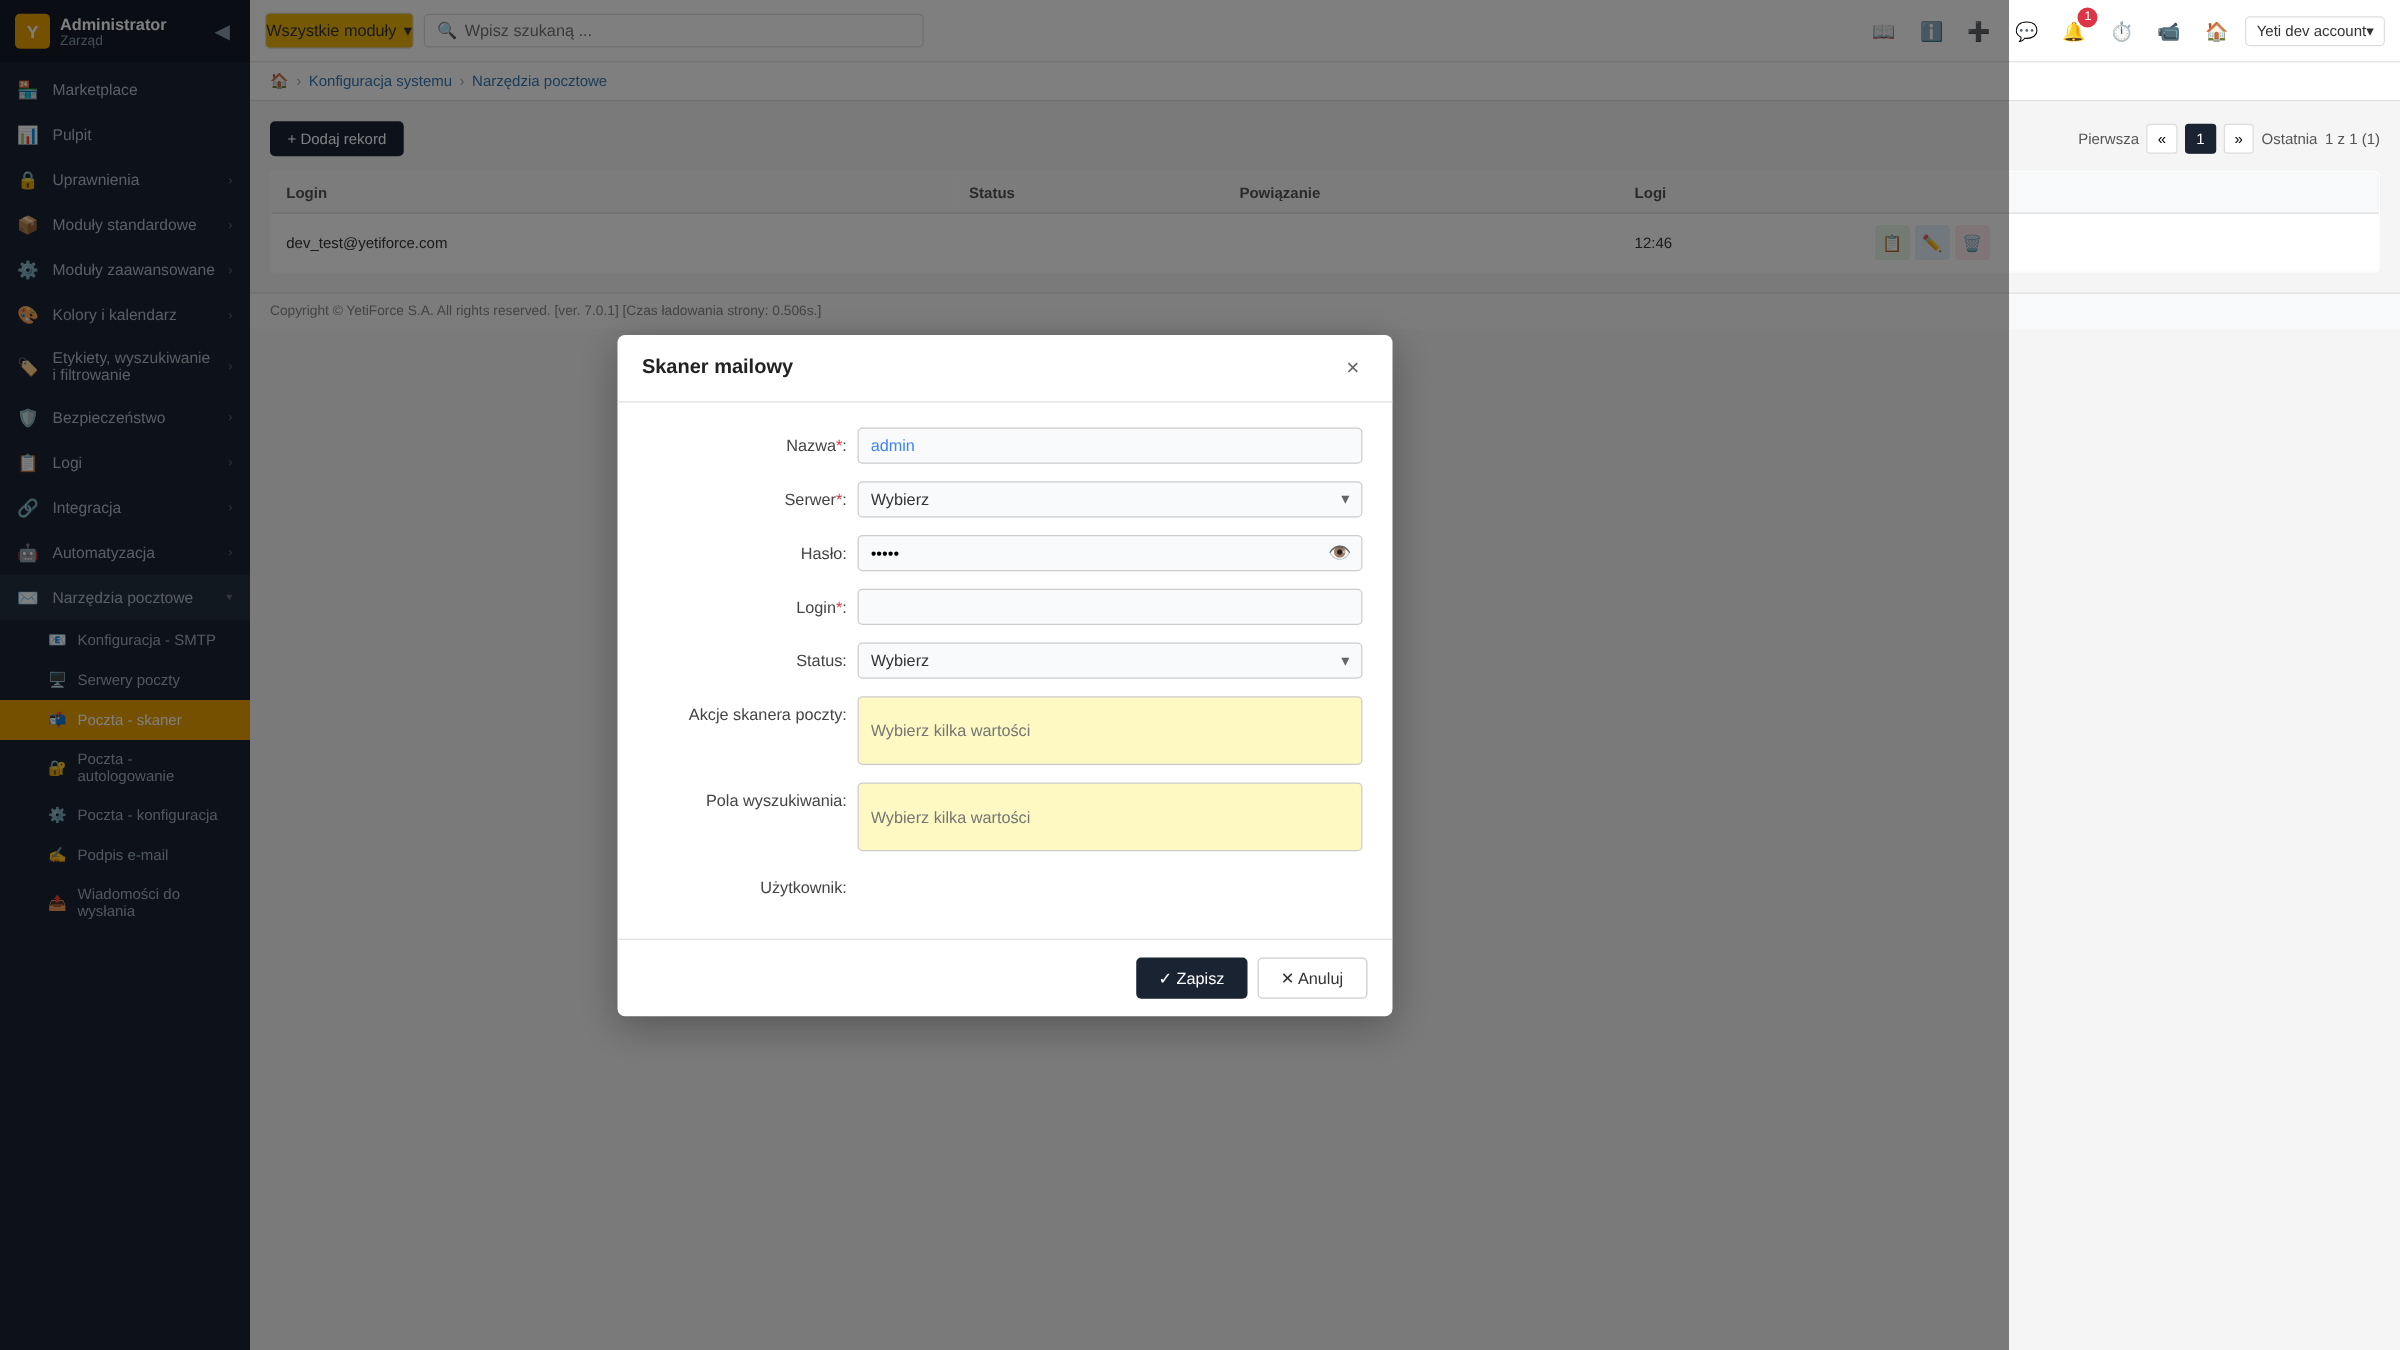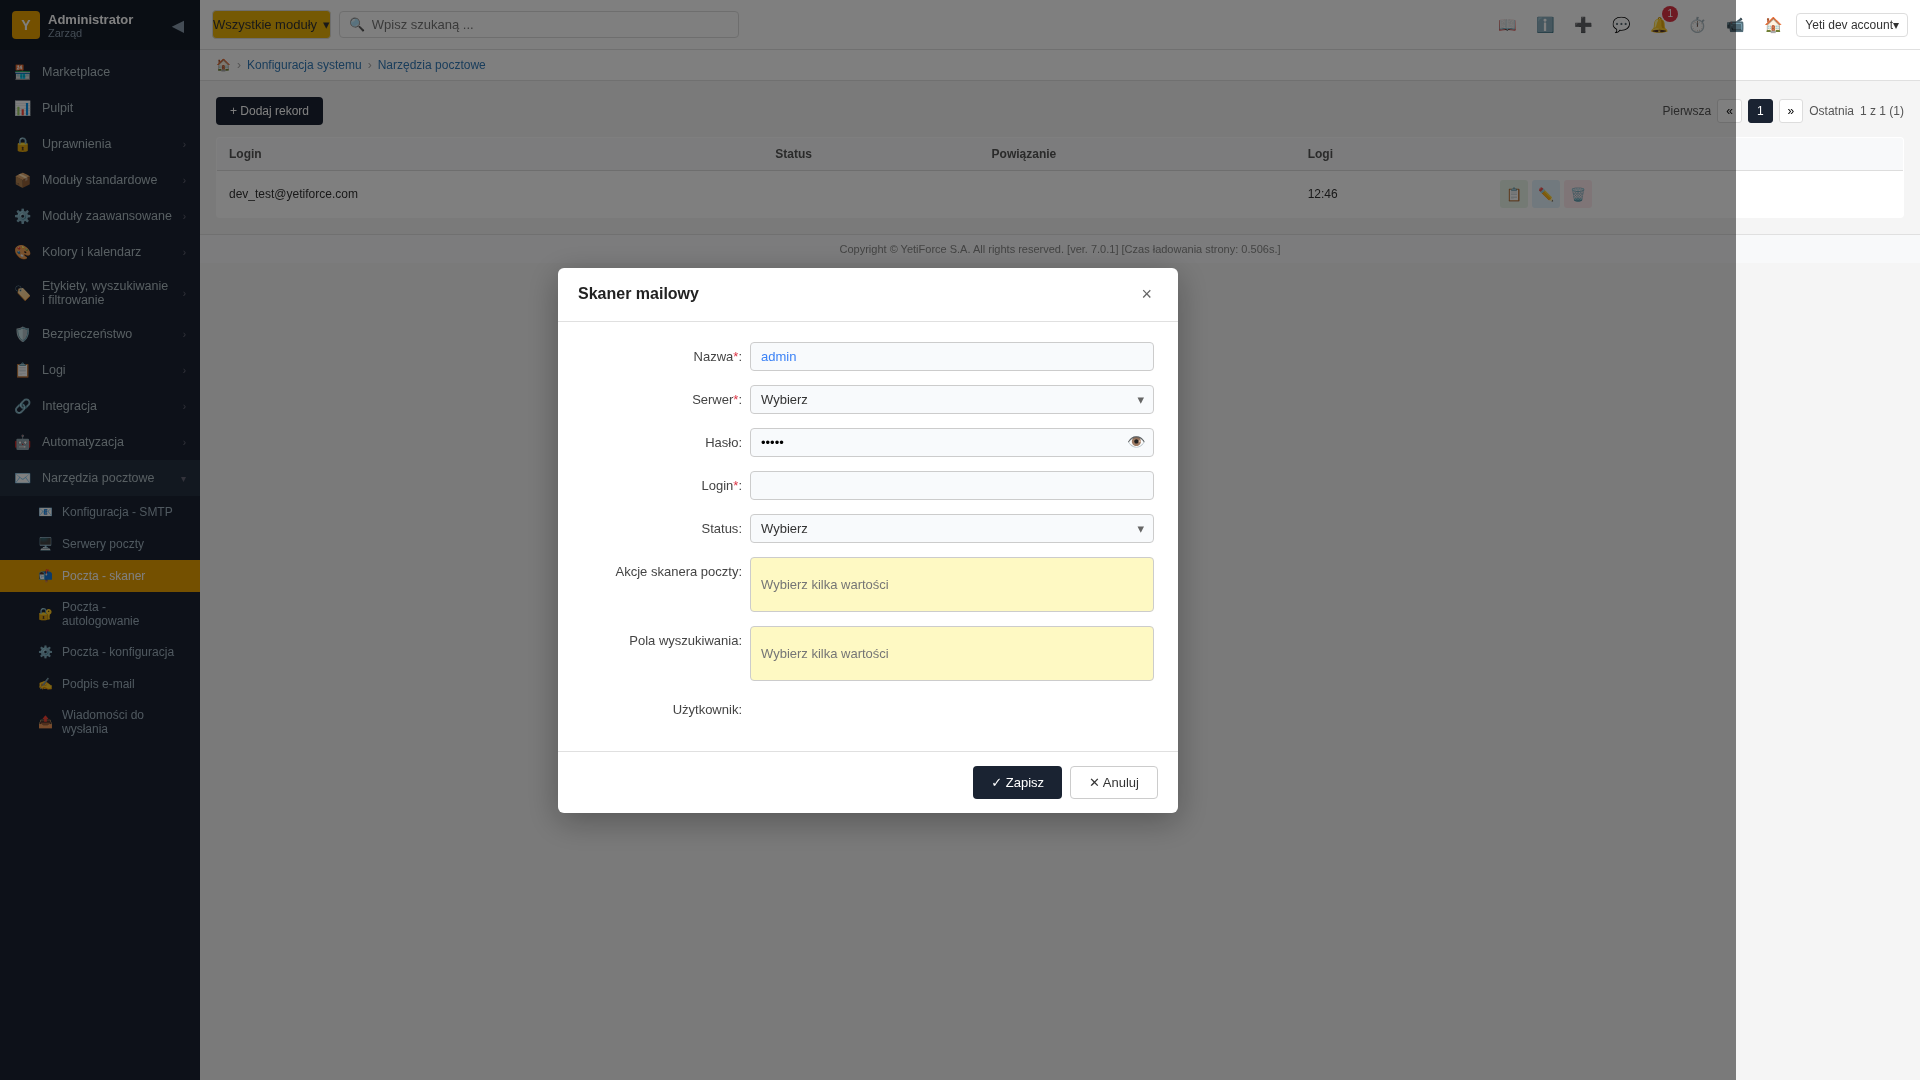--- a/index.html
+++ b/index.html
@@ -52,24 +52,24 @@
     .data-table { width: 100%; border-collapse: collapse; background: white; border-radius: 4px; overflow: hidden; border: 1px solid #e0e0e0; }
     .data-table th { background: #f8f9fa; padding: 9px 12px; text-align: left; font-weight: 600; font-size: 12px; color: #555; border-bottom: 1px solid #ddd; }
     .data-table td { padding: 9px 12px; border-bottom: 1px solid #f0f0f0; font-size: 12px; color: #333; }
     .action-btns { display: flex; gap: 4px; }
     .action-btn { width: 28px; height: 28px; display: flex; align-items: center; justify-content: center; border-radius: 3px; cursor: pointer; font-size: 13px; }
     .action-btn.green { background: #e8f5e9; color: #388e3c; }
     .action-btn.blue { background: #e3f2fd; color: #1565c0; }
     .action-btn.red { background: #ffebee; color: #c62828; }
 
     
-    .footer { background: #f8f9fa; border-top: 1px solid #e0e0e0; padding: 8px 16px; text-align: center; font-size: 11px; color: #888; }
-
-    
-    .overlay { position: fixed; top: 0; left: 0; width: 1736px; height: 1080px; background: rgba(0,0,0,0.5); display: flex; align-items: center; justify-content: center; z-index: 1000; }
+    .footer { background: #f8f9fa; border-top: 1px solid #e0e0e0; padding: 8px 16px; font-size: 11px; color: #888; }
+
+    
+    .overlay { position: fixed; top: 0; left: 0; width: 1607px; height: 1080px; background: rgba(0,0,0,0.5); display: flex; align-items: center; justify-content: center; z-index: 1000; }
 
     
     .modal { background: white; border-radius: 6px; width: 620px; box-shadow: 0 8px 32px rgba(0,0,0,0.3); overflow: hidden; }
     .modal-header { padding: 14px 20px; border-bottom: 1px solid #e0e0e0; display: flex; align-items: center; justify-content: space-between; }
     .modal-title { font-size: 16px; font-weight: 600; color: #222; }
     .modal-close { background: none; border: none; font-size: 18px; cursor: pointer; color: #666; padding: 2px 6px; }
     .modal-body { padding: 20px 24px; }
     .form-row { display: flex; align-items: flex-start; margin-bottom: 14px; gap: 8px; }
     .form-label { width: 160px; text-align: right; padding-top: 7px; font-size: 13px; color: #444; flex-shrink: 0; }
     .form-label .required { color: #dc3545; }

